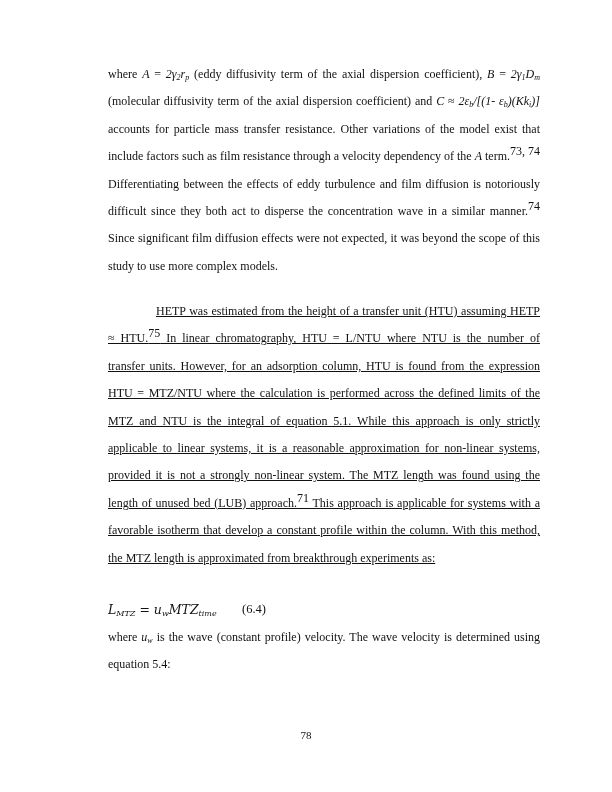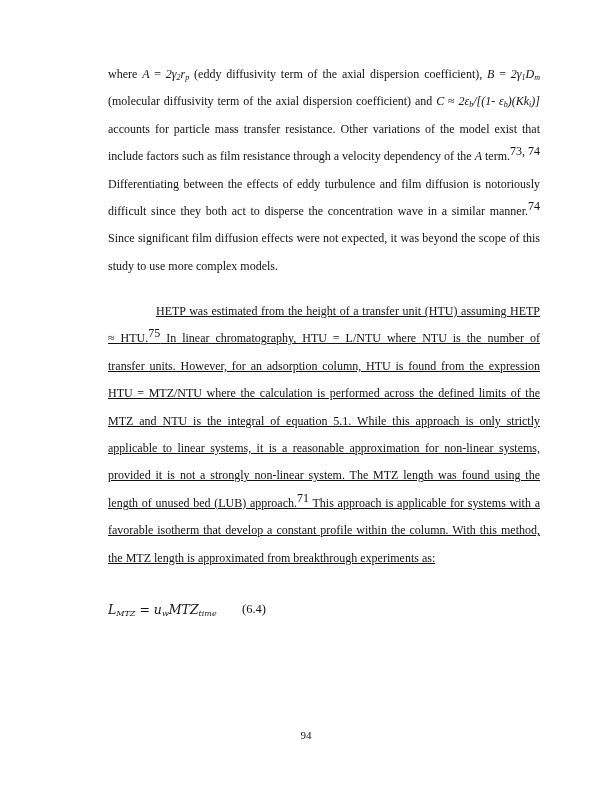--- a/index.html
+++ b/index.html
@@ -32,15 +32,16 @@
 
   <p class="para" style="top:61px; margin:0;"><span>where </span><i>A</i><span> = </span><i><span>2γ</span><sub>2</sub><span>r</span><sub>p</sub></i><span> (eddy diffusivity term of the axial dispersion coefficient), </span><i>B</i><span> =  </span><i><span>2γ</span><sub>1</sub><span>D</span><sub>m</sub></i><span> (molecular diffusivity term of the axial dispersion coefficient) and </span><i>C</i><span> ≈ </span><i><span>2ε</span><sub>b</sub><span>/[(1- ε</span><sub>b</sub><span>)(Kk</span><sub>i</sub><span>)]</span></i><span> accounts for particle mass transfer resistance.  Other variations of the model exist that include factors such as film resistance through a velocity dependency of the </span><i>A</i><span> term.</span><sup>73, 74</sup><span> Differentiating between the effects of eddy turbulence and film diffusion is notoriously difficult since they both act to disperse the concentration wave in a similar manner.</span><sup>74</sup><span> Since significant film diffusion effects were not expected, it was beyond the scope of this study to use more complex models.</span></p>
 
   <p class="para indent" style="top:298px; margin:0;"><span>HETP was estimated from the height of a transfer unit (HTU) assuming HETP ≈ HTU.</span><sup>75</sup><span>  In linear chromatography, HTU = L/NTU where NTU is the number of transfer units.  However, for an adsorption column, HTU is found from the expression HTU = MTZ/NTU where the calculation is performed across the defined limits of the MTZ and NTU is the integral of equation 5.1.  While this approach is only strictly applicable to linear systems, it is a reasonable approximation for non-linear systems, provided it is not a strongly non-linear system.  The MTZ length was found using the length of unused bed (LUB) approach.</span><sup>71</sup><span>  This approach is applicable for systems with a favorable isotherm that develop a constant profile within the column.  With this method, the MTZ length is approximated from breakthrough experiments as:</span></p>
 
   <div class="eq">
     <span class="math"><span>L</span><sub>MTZ</sub><span style="font-style:normal"> = </span><span>u</span><sub>w</sub><span>MTZ</span><sub>time</sub></span>
     <span class="num">(6.4)</span>
   </div>
 
+  <p class="para" style="top:624px; margin:0;"><span>where </span><i><span>u</span><sub>w</sub></i><span> is the wave (constant profile) velocity.  The wave velocity is determined using equation 5.4:</span></p>
 
-  <div class="pagenum">94</div>
+  <div class="pagenum">78</div>
 </div>
 
 </body></html>

